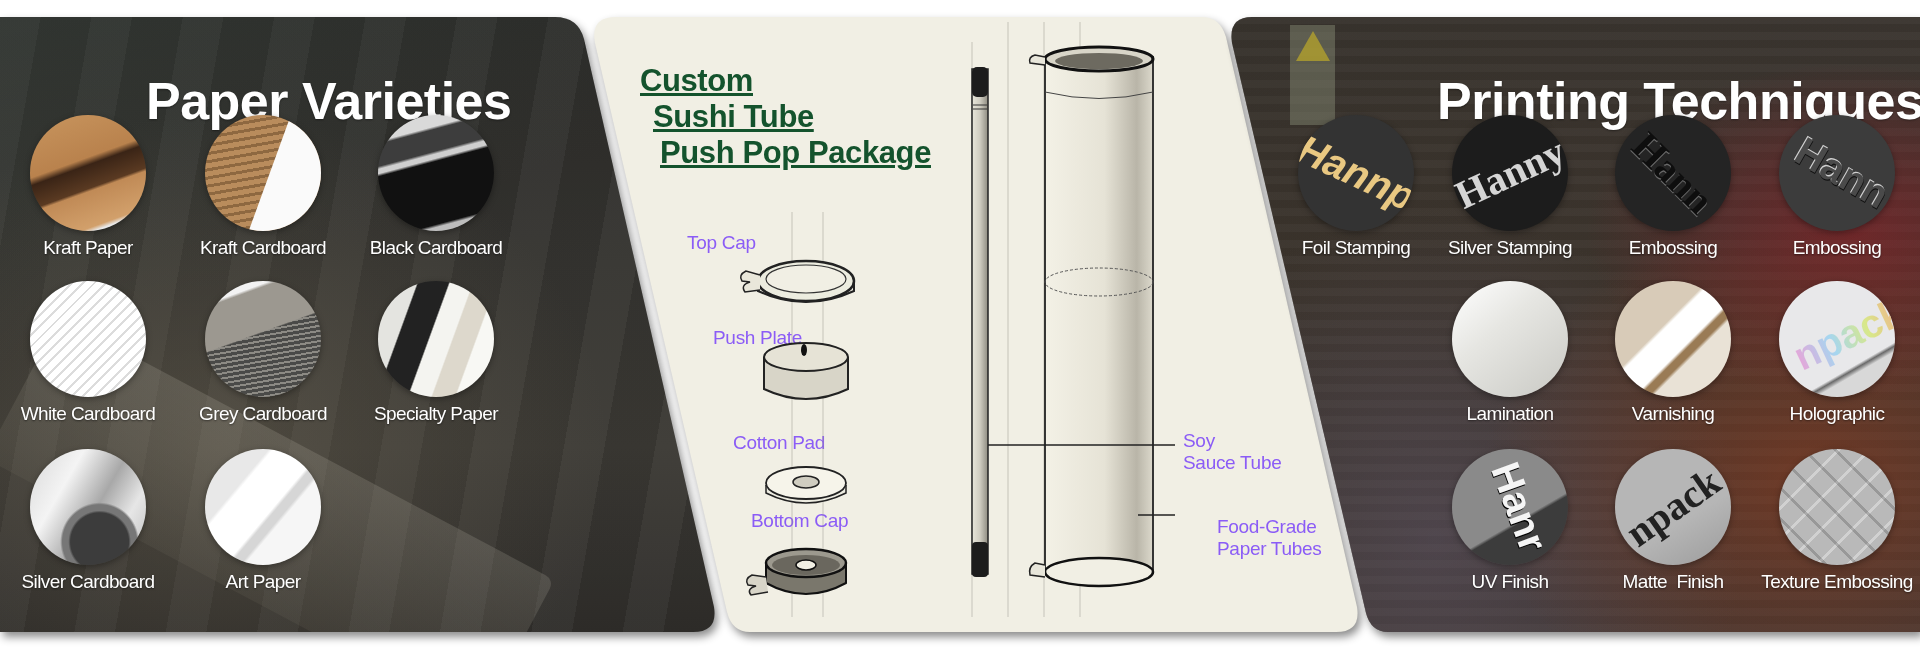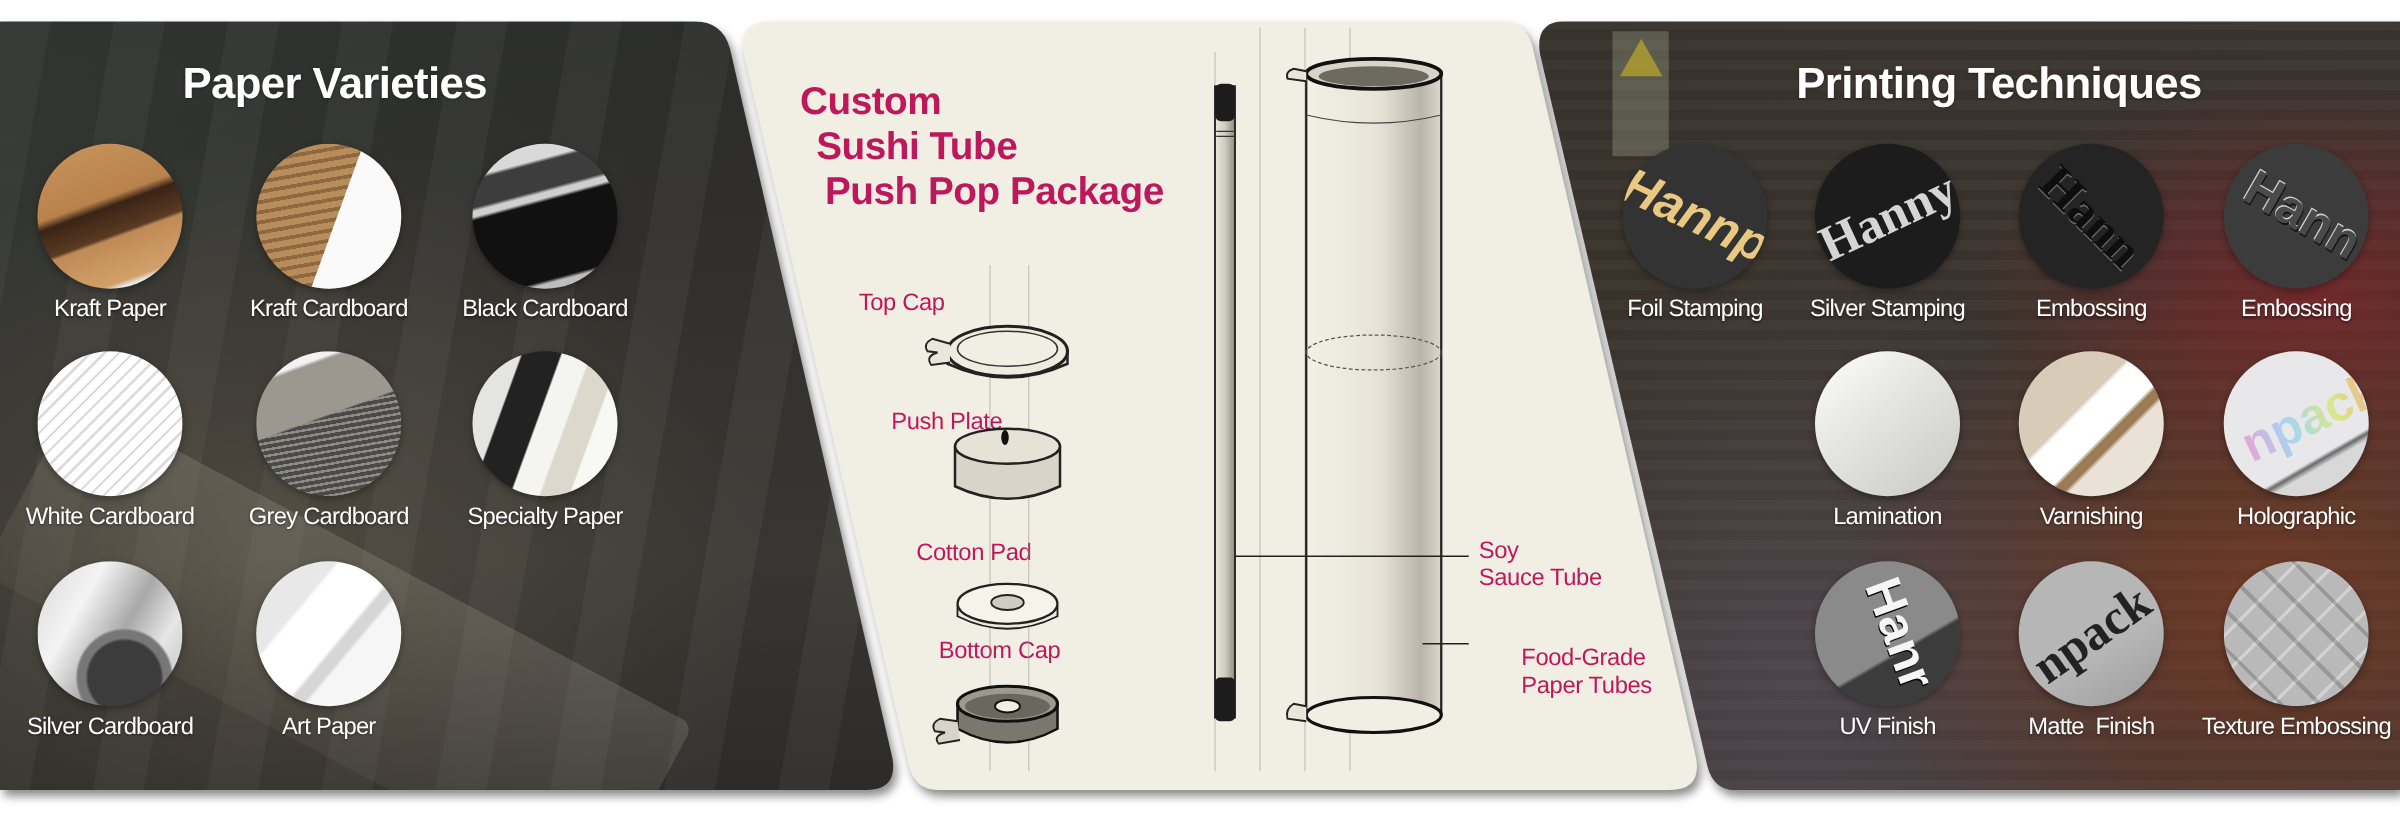--- a/index.html
+++ b/index.html
@@ -51,23 +51,24 @@
     position: absolute; left: 62px; top: 8px; width: 45px; height: 100px;
     background: rgba(160,170,140,0.35);
   }
   #right .sign::before {
     content: ""; position: absolute; left: 6px; top: 6px;
     border-left: 17px solid transparent; border-right: 17px solid transparent;
     border-bottom: 30px solid rgba(190,170,40,0.7);
   }
 
   .section-title {
-    position: absolute; color: #ffffff; font-weight: bold; font-size: 35px;
+    position: absolute; color: #ffffff; font-weight: bold; font-size: 52px;
     letter-spacing: -0.5px; white-space: nowrap; text-align: center;
     text-shadow: 0 1px 2px rgba(0,0,0,0.4);
+    margin-top: 24px;
   }
 
   .item { position: absolute; width: 180px; text-align: center; }
   .swatch {
     width: 116px; height: 116px; border-radius: 50%; margin: 0 auto;
     overflow: hidden; position: relative;
     box-shadow: 0 2px 6px rgba(0,0,0,0.35);
   }
   .item-label {
     display: block; color: #ffffff; font-size: 19px; margin-top: 6px;
@@ -105,24 +106,24 @@
   .sw-matte { background: linear-gradient(150deg, #b6b6b6 0 60%, #9c9c9c 100%); color: #222; }
   .sw-matte .stamp { transform: translate(-50%,-50%) rotate(-35deg); }
   .sw-uv .stamp { transform: translate(-40%,-50%) rotate(70deg); }
   .sw-texture { background:
       repeating-linear-gradient(45deg, transparent 0 10px, rgba(0,0,0,0.18) 10px 13px, transparent 13px 22px),
       repeating-linear-gradient(-45deg, transparent 0 10px, rgba(255,255,255,0.35) 10px 13px, transparent 13px 22px),
       #b9b9b9; }
 
   
   .diagram-title {
-    position: absolute; color: #be185d; font-weight: bold; font-size: 31px;
-    letter-spacing: -0.4px; white-space: nowrap; line-height: 1;
-  }
-  .diagram-label { position: absolute; color: #be185d; font-size: 19px; white-space: nowrap; letter-spacing: -0.3px; line-height: 1.15; }
+    position: absolute; color: #14532d; font-weight: bold; font-size: 31px;
+    letter-spacing: -0.4px; white-space: nowrap; line-height: 1; text-decoration: underline;
+  }
+  .diagram-label { position: absolute; color: #8b5cf6; font-size: 19px; white-space: nowrap; letter-spacing: -0.3px; line-height: 1.15; }
   svg.sketch { position: absolute; left: 0; top: 0; }
 </style>
 </head>
 <body>
 
 <div class="panel shadow" id="left-wrap">
   <div id="left">
     <div class="machine"></div>
 
     <div class="section-title" style="left:146px; top:30px;">Paper Varieties</div>

